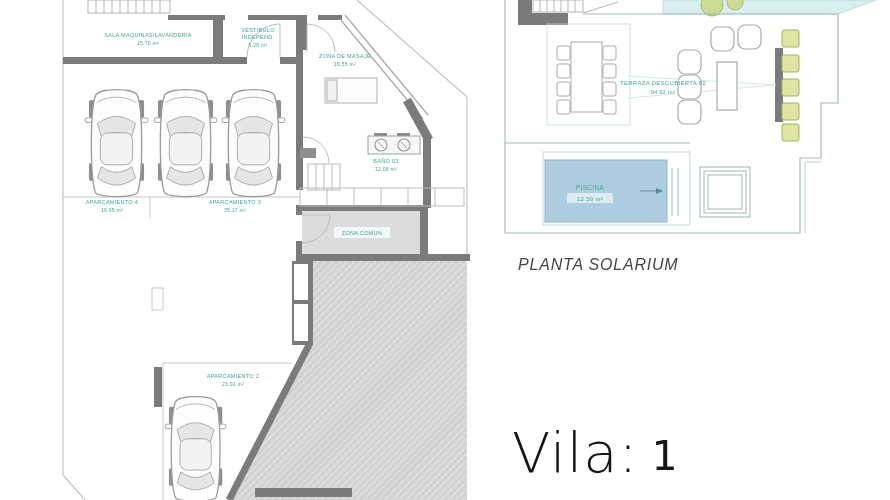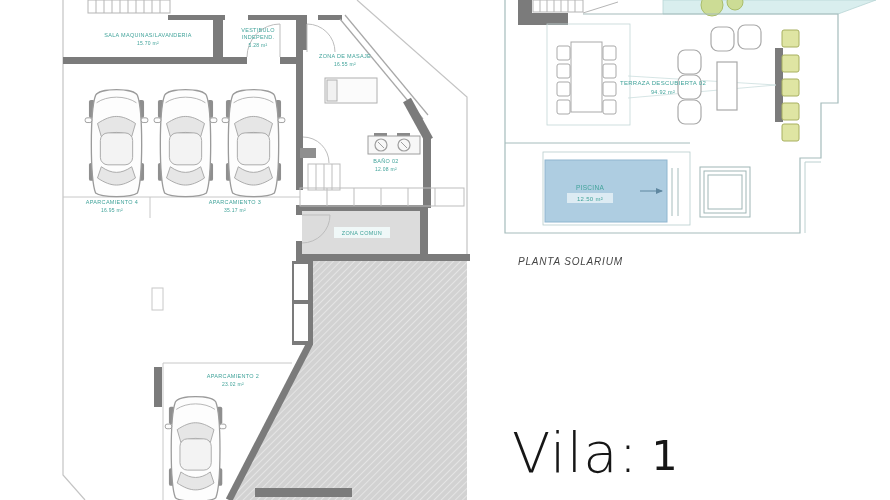--- a/index.html
+++ b/index.html
@@ -6,21 +6,21 @@
   .sheet{position:relative;width:890px;height:500px;background:#ffffff;overflow:hidden;
          font-family:"Liberation Sans",sans-serif;}
   svg{position:absolute;left:0;top:0;}
   svg text{font-family:"Liberation Sans",sans-serif;letter-spacing:.3px;}
   .brand{position:absolute;left:512px;top:430px;display:flex;align-items:flex-end;
          gap:13px;color:#161616;line-height:.82;}
   .brand .word{font-size:56px;font-weight:200;letter-spacing:1px;
                font-family:"DejaVu Sans",sans-serif;}
   .brand .num{font-size:41px;font-weight:500;font-family:"DejaVu Sans",sans-serif;
               padding-bottom:2px;}
-  .caption{position:absolute;left:518px;top:256px;font-style:italic;font-size:10px;
+  .caption{position:absolute;left:518px;top:256px;font-style:italic;font-size:16px;
            letter-spacing:.8px;color:#454545;font-weight:500;}
 </style>
 </head>
 <body>
 
 <div class="sheet">
 
 <svg width="890" height="500" viewBox="0 0 890 500">
   <defs>
     <pattern id="hatch" width="5" height="5" patternUnits="userSpaceOnUse" patternTransform="rotate(45)">

